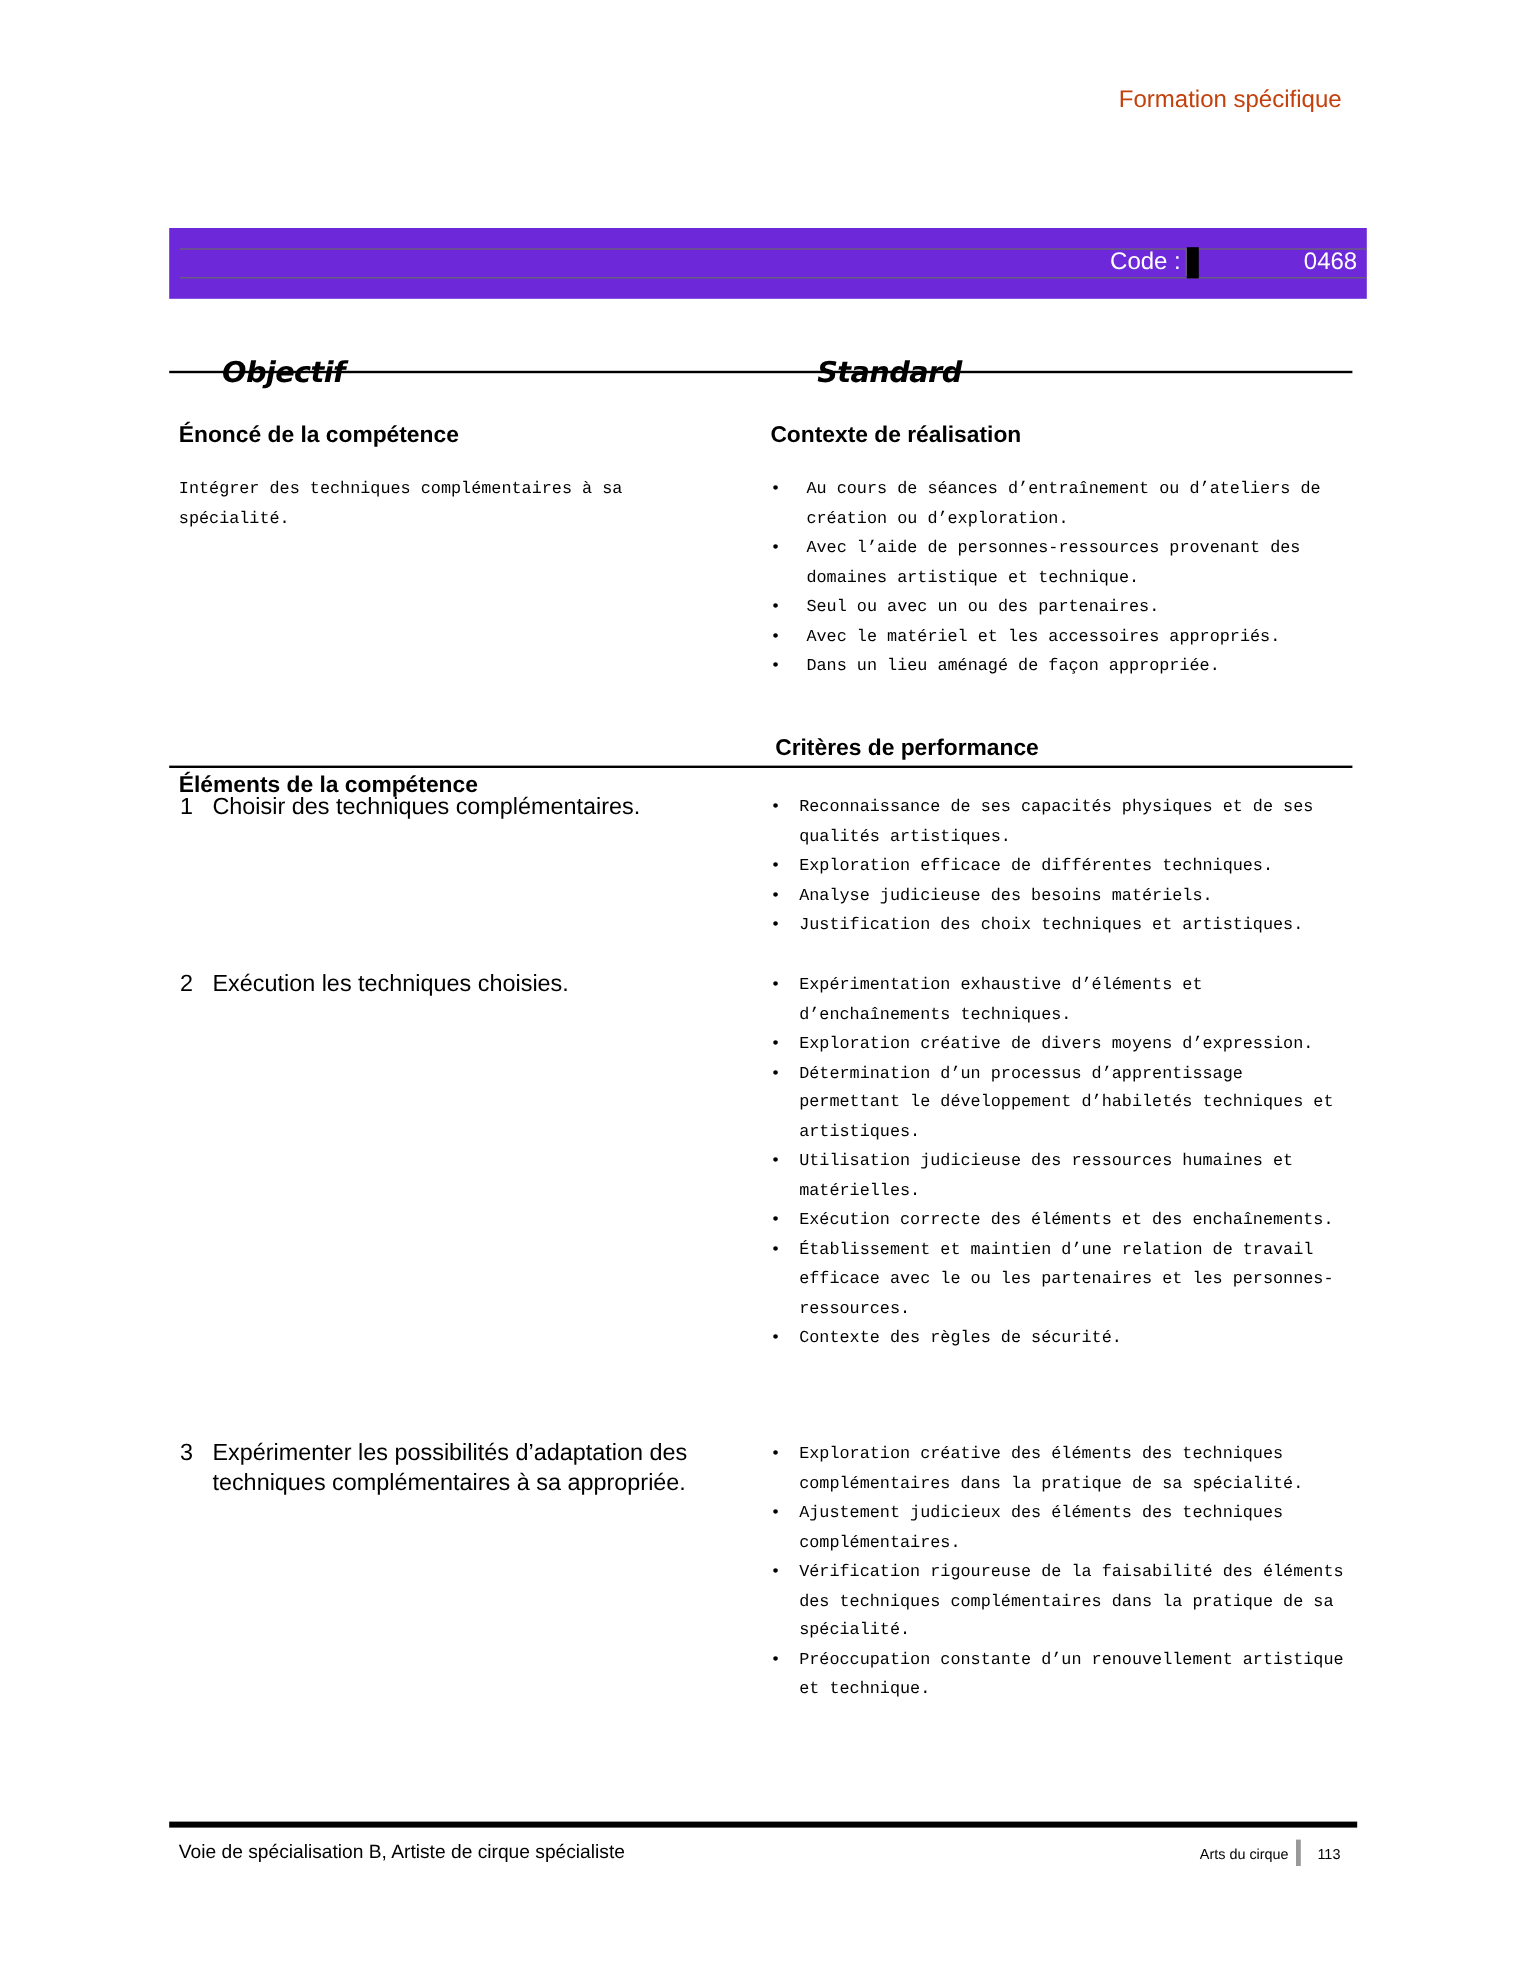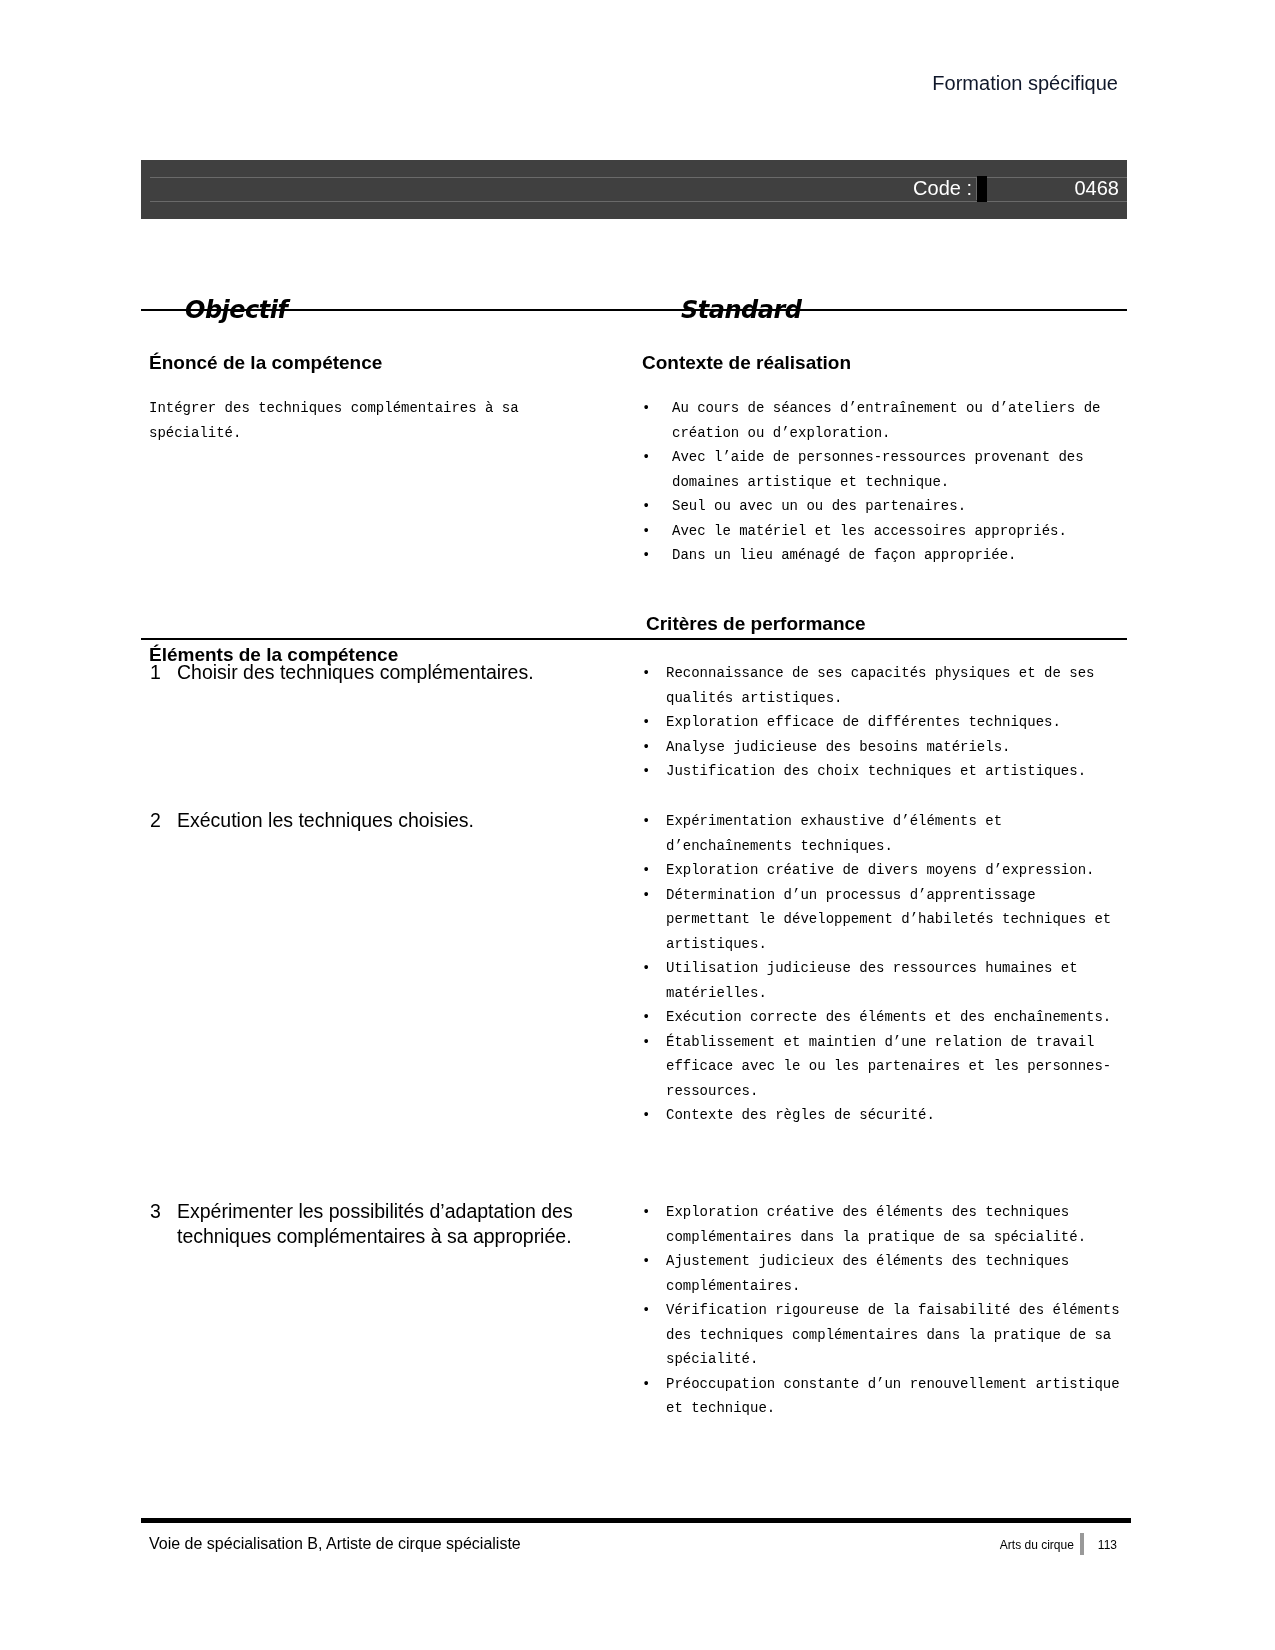--- a/index.html
+++ b/index.html
@@ -1,19 +1,19 @@
 <!DOCTYPE html>
 <html><head>
 <meta charset="utf-8">
 <style>
   html, body { margin:0; padding:0; background:#ffffff; }
   body { width:1275px; height:1650px; position:relative; overflow:hidden;
          font-family:"Liberation Sans", sans-serif; color:#000; }
-  .page-header { position:absolute; right:157px; top:72px; font-size:20px; color:#0f172a; }
-  .banner { position:absolute; left:141px; top:160px; width:986px; height:59px; background:#404040; }
+  .page-header { position:absolute; right:157px; top:72px; font-size:20px; color:#c2410c; }
+  .banner { position:absolute; left:141px; top:190px; width:986px; height:59px; background:#6d28d9;padding-left:12px; }
   .banner .band { position:absolute; left:9px; right:0; top:17px; height:23px;
                   border-top:1px solid #6a6a6a; border-bottom:1px solid #6a6a6a; }
   .banner .code-label { position:absolute; right:150px; top:17px; height:23px; line-height:23px;
                         color:#fff; font-size:20px; padding-right:4px; border-right:1px solid #6a6a6a; }
   .banner .code-value { position:absolute; right:8px; top:17px; height:23px; line-height:23px;
                         color:#fff; font-size:20px; }
   .banner .gap { position:absolute; right:140px; top:16px; width:10px; height:26px; background:#000; }
   .col-head { position:absolute; top:296px; font-size:24px; font-weight:bold; font-style:italic;
               font-family:"DejaVu Sans", sans-serif; letter-spacing:-0.5px;margin-left:36px; }
   .rule { position:absolute; left:141px; width:986px; background:#000; }

